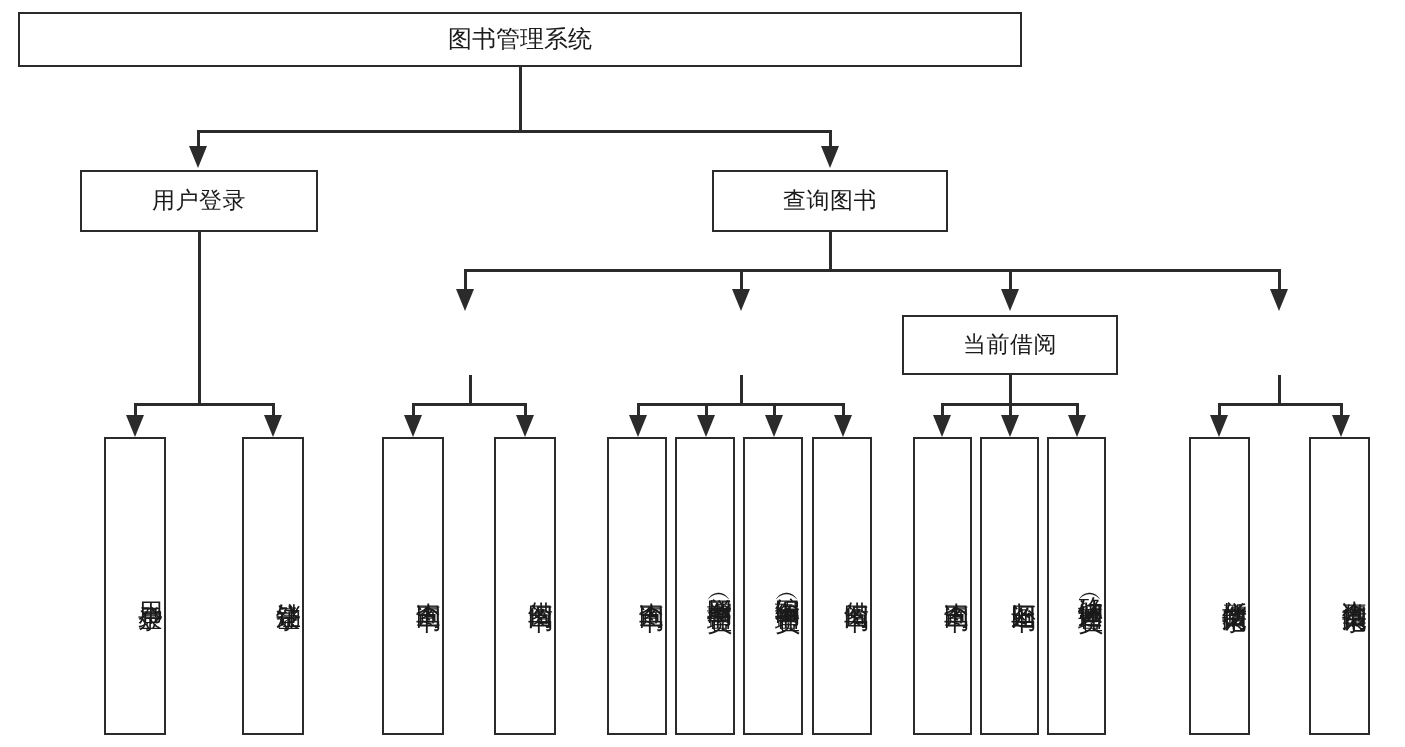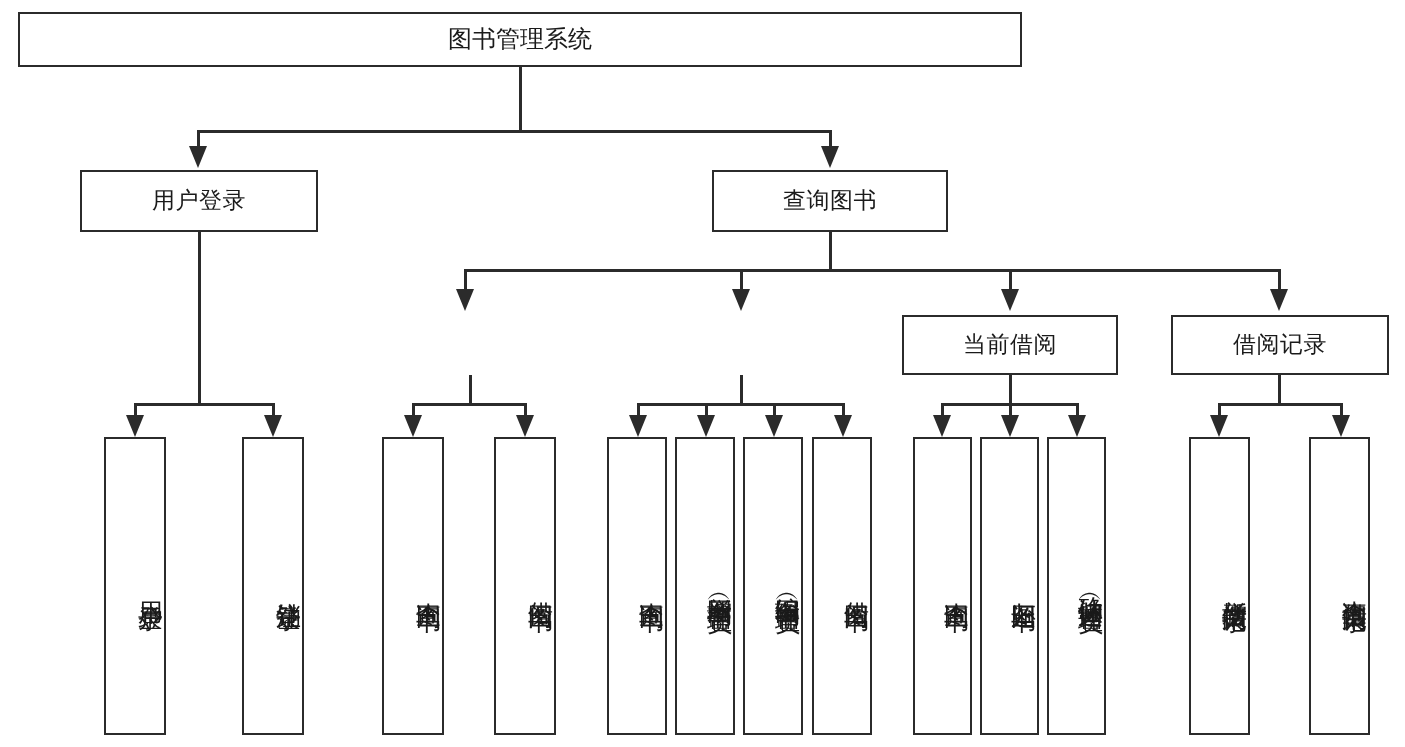--- a/index.html
+++ b/index.html
@@ -117,23 +117,20 @@
   <div class="edge v" style="left:740px; top:269px; height:22px;"></div>
   <div class="arrow" style="left:732px; top:289px;"></div>
   <div class="edge v" style="left:1009px; top:269px; height:22px;"></div>
   <div class="arrow" style="left:1001px; top:289px;"></div>
   <div class="edge v" style="left:1278px; top:269px; height:22px;"></div>
   <div class="arrow" style="left:1270px; top:289px;"></div>
 
   <div class="node horiz" style="left:902px; top:315px; width:216px; height:60px;">
     <span>当前借阅</span>
   </div>
-  <div class="node horiz" style="left:1171px; top:315px; width:218px; height:60px;">
-    <span>借阅记录</span>
-  </div>
 
   <div class="edge v" style="left:469px; top:375px; height:30px;"></div>
   <div class="edge h" style="left:412px; top:403px; width:114px;"></div>
   <div class="edge v" style="left:412px; top:403px; height:14px;"></div>
   <div class="arrow" style="left:404px; top:415px;"></div>
   <div class="edge v" style="left:524px; top:403px; height:14px;"></div>
   <div class="arrow" style="left:516px; top:415px;"></div>
 
   <div class="node leaf" style="left:382px; top:437px; width:62px; height:298px;">
     <span>查询图书</span>

